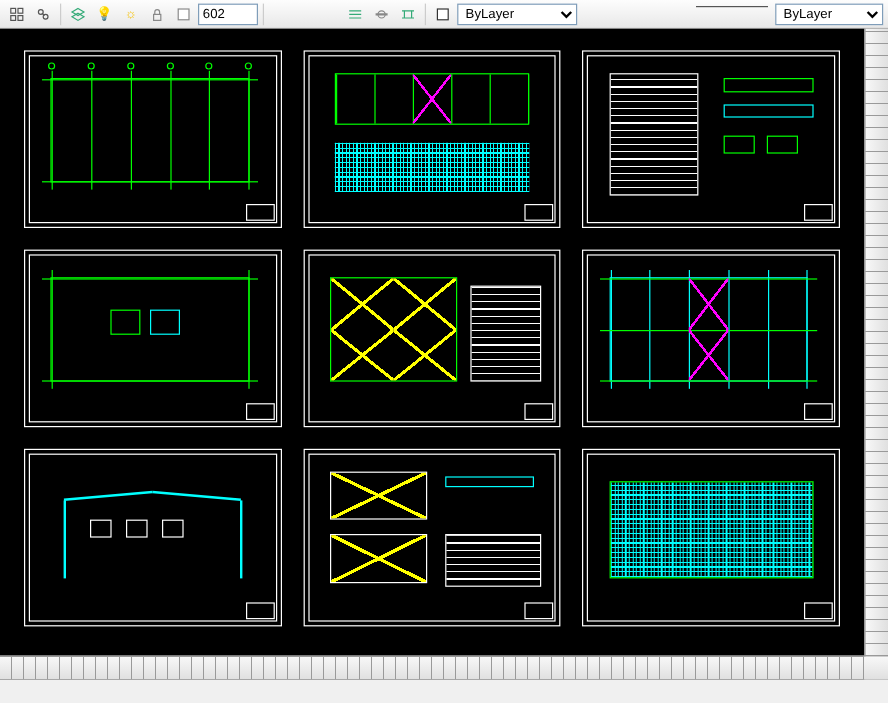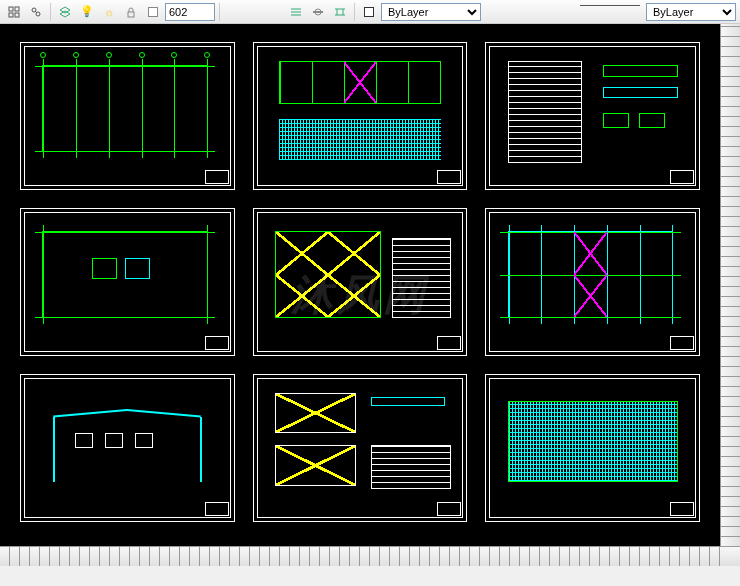--- a/index.html
+++ b/index.html
@@ -223,17 +223,16 @@
             <div class="tbl-rows"></div>
           </div>
         <div class="tb"></div>
       </div>
 
       <div class="sheet">
         <div class="cyan-fill" style="left:10%;top:18%;width:80%;height:55%;border:1px solid #0f0"></div>
         <div class="tb"></div>
       </div>
     </div>
-    <div class="watermark">沐风网</div>
   </div>
   <div class="ruler-v"></div>
   <div class="ruler-h"></div>
 </div>
 
 </body></html>

